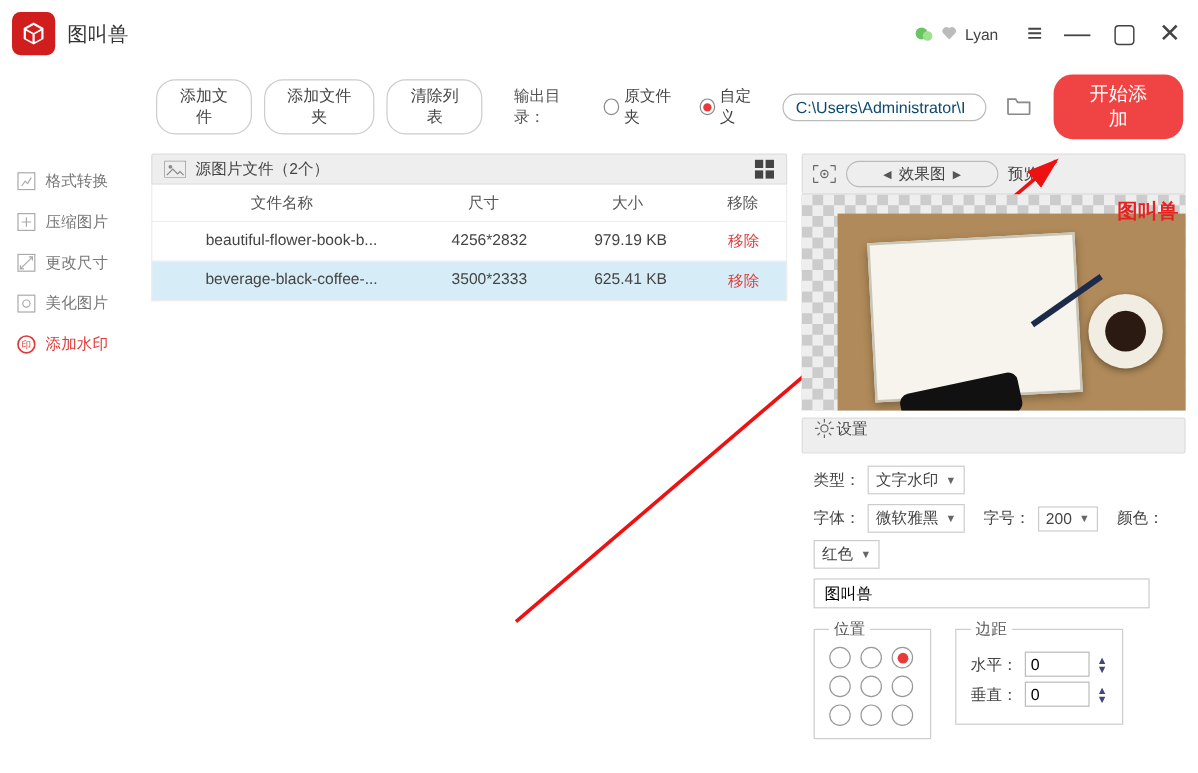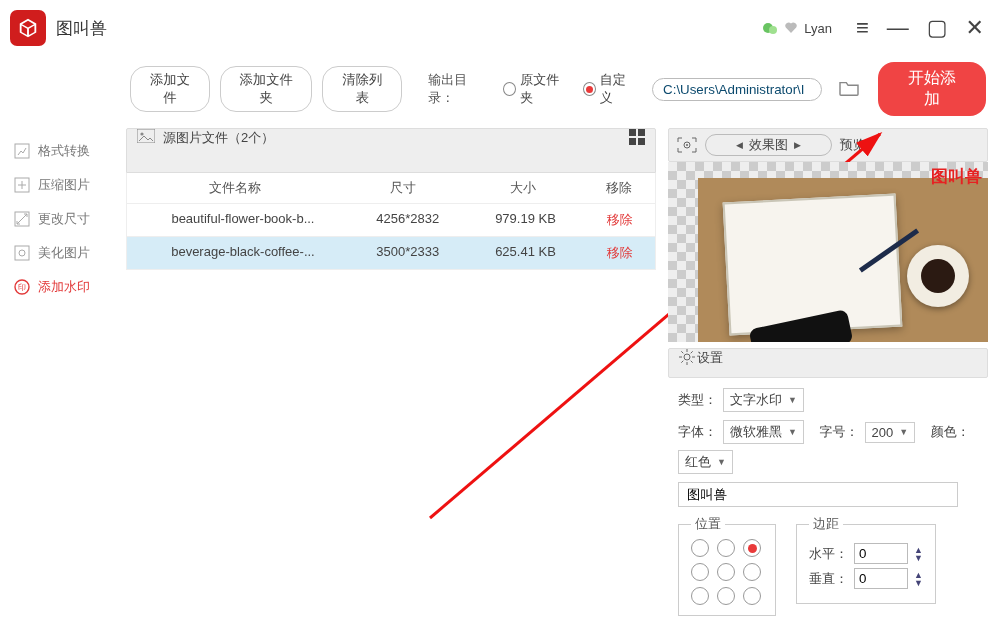--- a/index.html
+++ b/index.html
@@ -20,21 +20,21 @@
   .radio-dot.sel::after{content:""; width:7px; height:7px; background:#e93a3a; border-radius:50%;}
   .path-input{ border:1px solid #bbb; border-radius:14px; padding:3px 10px; width: 170px; color:#0c4a6e; margin-left:6px;}
   .folder-icon{ margin:0 8px 0 6px; }
   .primary-btn{ background:#f04444; color:#fff; border:none; border-radius:16px; padding:6px 24px; font-size:16px;}
   .body{ display:flex; height: 522px; padding:0 10px 0 0;}
   .sidebar{ width:118px; padding: 6px 0 0 10px;}
   .sb-item{ display:flex; align-items:center; gap:8px; padding:8px 4px; color:#777;}
   .sb-item svg{width:16px;height:16px;}
   .sb-item.active{ color:#e23939;}
   .center{ flex:1; min-width:0; padding: 0 8px 0 8px; display:flex; flex-direction:column;}
-  .panel-head{ background:#eee; border:1px solid #ddd; height:45px; display:flex; padding:0 10px; gap:8px; border-radius:2px 2px 0 0;}
+  .panel-head{ background:#eee; border:1px solid #ddd; height:26px; display:flex; align-items:center; padding:0 10px; gap:8px; border-radius:2px 2px 0 0;}
   .panel-head .spacer{flex:1;}
   .grid-icon{display:inline-block;width:16px;height:16px;}
   .thead{ display:flex; background:#fff; border:1px solid #eee; border-top:none;}
   .thead > div{ padding:6px 0; text-align:center; color:#555;}
   .c-name{flex:1.8;} .c-dim{flex:1;} .c-size{flex:1;} .c-del{flex:0.6;}
   .trow{ display:flex; border:1px solid #eee; border-top:none;}
   .trow.sel{ background:#d6ecf7;}
   .trow > div{ padding:7px 0; text-align:center; color:#444;}
   .trow .c-name{padding-left:10px;}
   .trow .c-del{ color:#e23939;}

